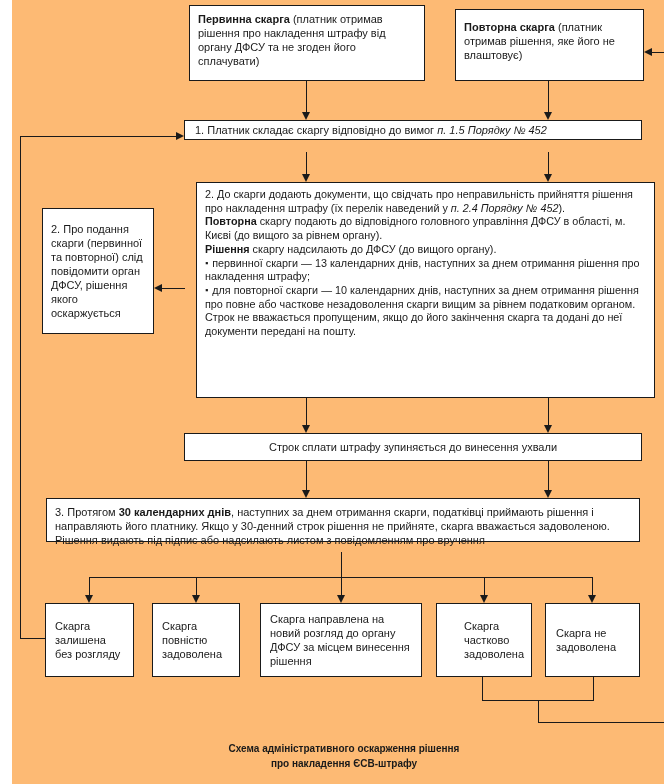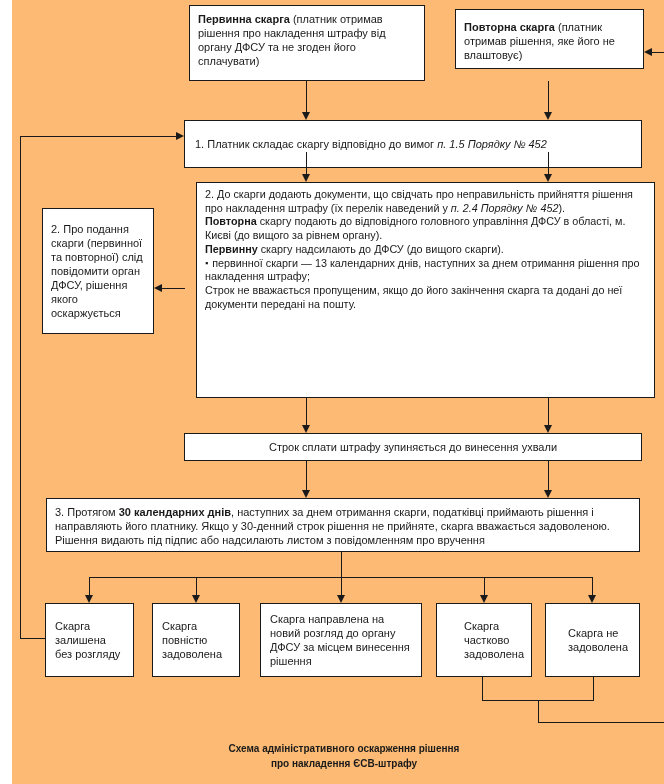--- a/index.html
+++ b/index.html
@@ -29,61 +29,62 @@
 </style>
 </head>
 <body>
 
 <div id="canvas">
 
   <div class="box" style="left:177px;top:5px;width:236px;height:76px;padding:6px 8px;">
     <p><span class="b">Первинна скарга</span><span> (платник отримав рішення про накладення штрафу від органу ДФСУ та не згоден його сплачувати)</span></p>
   </div>
 
-  <div class="box" style="left:443px;top:9px;width:189px;height:60px;padding:10px 8px 20px;">
+  <div class="box" style="left:443px;top:9px;width:189px;height:72px;padding:10px 8px 20px;">
     <p><span class="b">Повторна скарга</span><span> (платник отримав рішення, яке його не влаштовує)</span></p>
   </div>
 
-  <div class="box vcenter" style="left:172px;top:120px;width:458px;height:48px;padding:0 10px;">
+  <div class="box vcenter" style="left:172px;top:120px;width:458px;height:20px;padding:0 10px;">
     <p><span>1. Платник складає скаргу відповідно до вимог </span><span class="it">п. 1.5 Порядку № 452</span></p>
   </div>
 
   <div class="box" id="box-step2" style="left:184px;top:182px;width:459px;height:216px;">
     <p><span>2. До скарги додають документи, що свідчать про неправильність прийняття рішення про накладення штрафу (їх перелік наведений у </span><span class="it">п. 2.4 Порядку № 452</span><span>).</span></p>
     <p><span class="b">Повторна</span><span> скаргу подають до відповідного головного управління ДФСУ в області, м. Києві (до вищого за рівнем органу).</span></p>
-    <p><span class="b">Первинну</span><span> скаргу надсилають до ДФСУ (до вищого скарги).</span></p>
+    <p><span class="b">Рішення</span><span> скаргу надсилають до ДФСУ (до вищого органу).</span></p>
     <p><span class="bullet">▪</span><span>первинної скарги — 13 календарних днів, наступних за днем отримання рішення про накладення штрафу;</span></p>
+    <p><span class="bullet">▪</span><span>для повторної скарги — 10 календарних днів, наступних за днем отримання рішення про повне або часткове незадоволення скарги вищим за рівнем податковим органом.</span></p>
     <p>Строк не вважається пропущеним, якщо до його закінчення скарга та додані до неї документи передані на пошту.</p>
   </div>
 
   <div class="box vcenter" style="left:30px;top:208px;width:112px;height:126px;padding:0 8px;">
     <p>2. Про подання скарги (первинної та повторної) слід повідомити орган ДФСУ, рішення якого оскаржується</p>
   </div>
 
   <div class="box ccenter" style="left:172px;top:433px;width:458px;height:28px;">
     <p>Строк сплати штрафу зупиняється до винесення ухвали</p>
   </div>
 
-  <div class="box" style="left:34px;top:498px;width:594px;height:54px;padding:6px 8px;">
+  <div class="box" style="left:34px;top:498px;width:594px;height:44px;padding:6px 8px;">
     <p><span>3. Протягом </span><span class="b">30 календарних днів</span><span>, наступних за днем отримання скарги, податківці приймають рішення і направляють його платнику. Якщо у 30-денний строк рішення не прийняте, скарга вважається задоволеною. Рішення видають під підпис або надсилають листом з повідомленням про вручення</span></p>
   </div>
 
   <div class="box vcenter" style="left:33px;top:603px;width:89px;height:74px;padding:8px 9px;">
     <p>Скарга залишена без розгляду</p>
   </div>
   <div class="box vcenter" style="left:248px;top:603px;width:162px;height:74px;padding:0 9px;">
     <p>Скарга направлена на новий розгляд до органу ДФСУ за місцем винесення рішення</p>
   </div>
   <div class="box vcenter" style="left:140px;top:603px;width:88px;height:74px;padding:0 9px;">
     <p>Скарга повністю задоволена</p>
   </div>
   <div class="box vcenter" style="left:424px;top:603px;width:96px;height:74px;padding:0 27px;">
     <p>Скарга частково задоволена</p>
   </div>
-  <div class="box vcenter" style="left:533px;top:603px;width:95px;height:74px;padding:0 22px;">
+  <div class="box vcenter" style="left:533px;top:603px;width:95px;height:74px;padding:0 10px;">
     <p>Скарга не задоволена</p>
   </div>
 
   <div class="line" style="left:294px;top:81px;width:1px;height:32px;"></div>
   <div class="ah ah-down" style="left:290px;top:112px;"></div>
   <div class="line" style="left:536px;top:81px;width:1px;height:32px;"></div>
   <div class="ah ah-down" style="left:532px;top:112px;"></div>
 
   <div class="line" style="left:294px;top:152px;width:1px;height:23px;"></div>
   <div class="ah ah-down" style="left:290px;top:174px;"></div>

